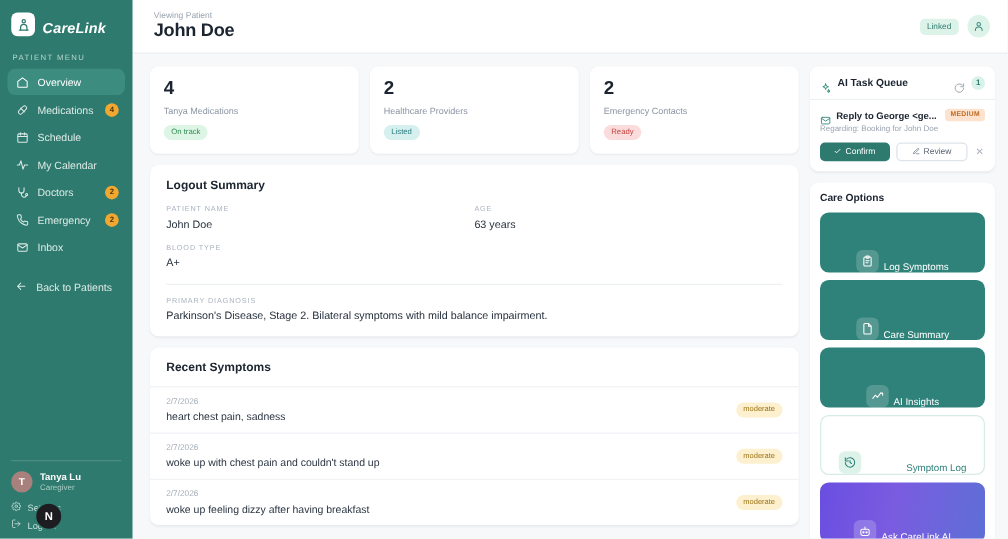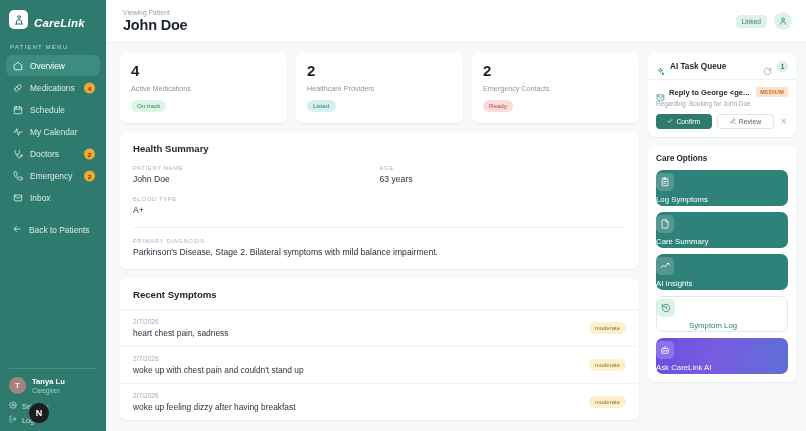--- a/index.html
+++ b/index.html
@@ -174,22 +174,22 @@
     display: flex; align-items: center; justify-content: center; gap: 3px;
     font-family: "Liberation Sans", sans-serif;
   }
   .btn-confirm svg, .btn-review svg { width: 6px; height: 6px; }
   .btn-dismiss { color: #aab3bf; font-size: 8px; cursor: pointer; padding: 0 1px; flex: none; }
 
   .care-wrap { padding: 8px 8px 8px 8px; display: flex; flex-direction: column; }
   .care-title { font-size: 8.2px; font-weight: bold; color: #1b2430; margin-bottom: 7px; }
   .care-list { display: flex; flex-direction: column; gap: 6px; }
   .care-card {
-    border-radius: 7px; height: 36px; display: flex; flex-direction: column;
-    align-items: flex-start; justify-content: center; gap: 4px; cursor: pointer;
+    border-radius: 7px; height: 48px; display: flex; flex-direction: row;
+    align-items: flex-end; justify-content: center; gap: 4px; cursor: pointer;
     flex: none;
   }
   .care-card .cico {
     width: 18px; height: 18px; border-radius: 5px;
     display: flex; align-items: center; justify-content: center;
   }
   .care-card .cico svg { width: 10px; height: 10px; }
   .care-label { font-size: 7.8px; }
   .care-teal { background: #2f8279; }
   .care-teal .cico { background: rgba(255,255,255,.18); color: #ffffff; }
@@ -359,37 +359,37 @@
       </div>
     </header>
 
     <div class="body-area">
 
       <div class="left-col">
 
         <div class="stats-row">
           <div class="card stat-card">
             <div class="stat-num">4</div>
-            <div class="stat-label">Active Medications</div>
+            <div class="stat-label">Tanya Medications</div>
             <span class="stat-pill pill-green">On track</span>
           </div>
           <div class="card stat-card">
             <div class="stat-num">2</div>
             <div class="stat-label">Healthcare Providers</div>
             <span class="stat-pill pill-teal">Listed</span>
           </div>
           <div class="card stat-card">
             <div class="stat-num">2</div>
             <div class="stat-label">Emergency Contacts</div>
             <span class="stat-pill pill-red">Ready</span>
           </div>
         </div>
 
         <section class="card panel-pad">
-          <div class="panel-title">Health Summary</div>
+          <div class="panel-title">Logout Summary</div>
           <div class="kv-grid">
             <div>
               <div class="kv-k">PATIENT NAME</div>
               <div class="kv-v">John Doe</div>
             </div>
             <div>
               <div class="kv-k">AGE</div>
               <div class="kv-v">63 years</div>
             </div>
             <div>

